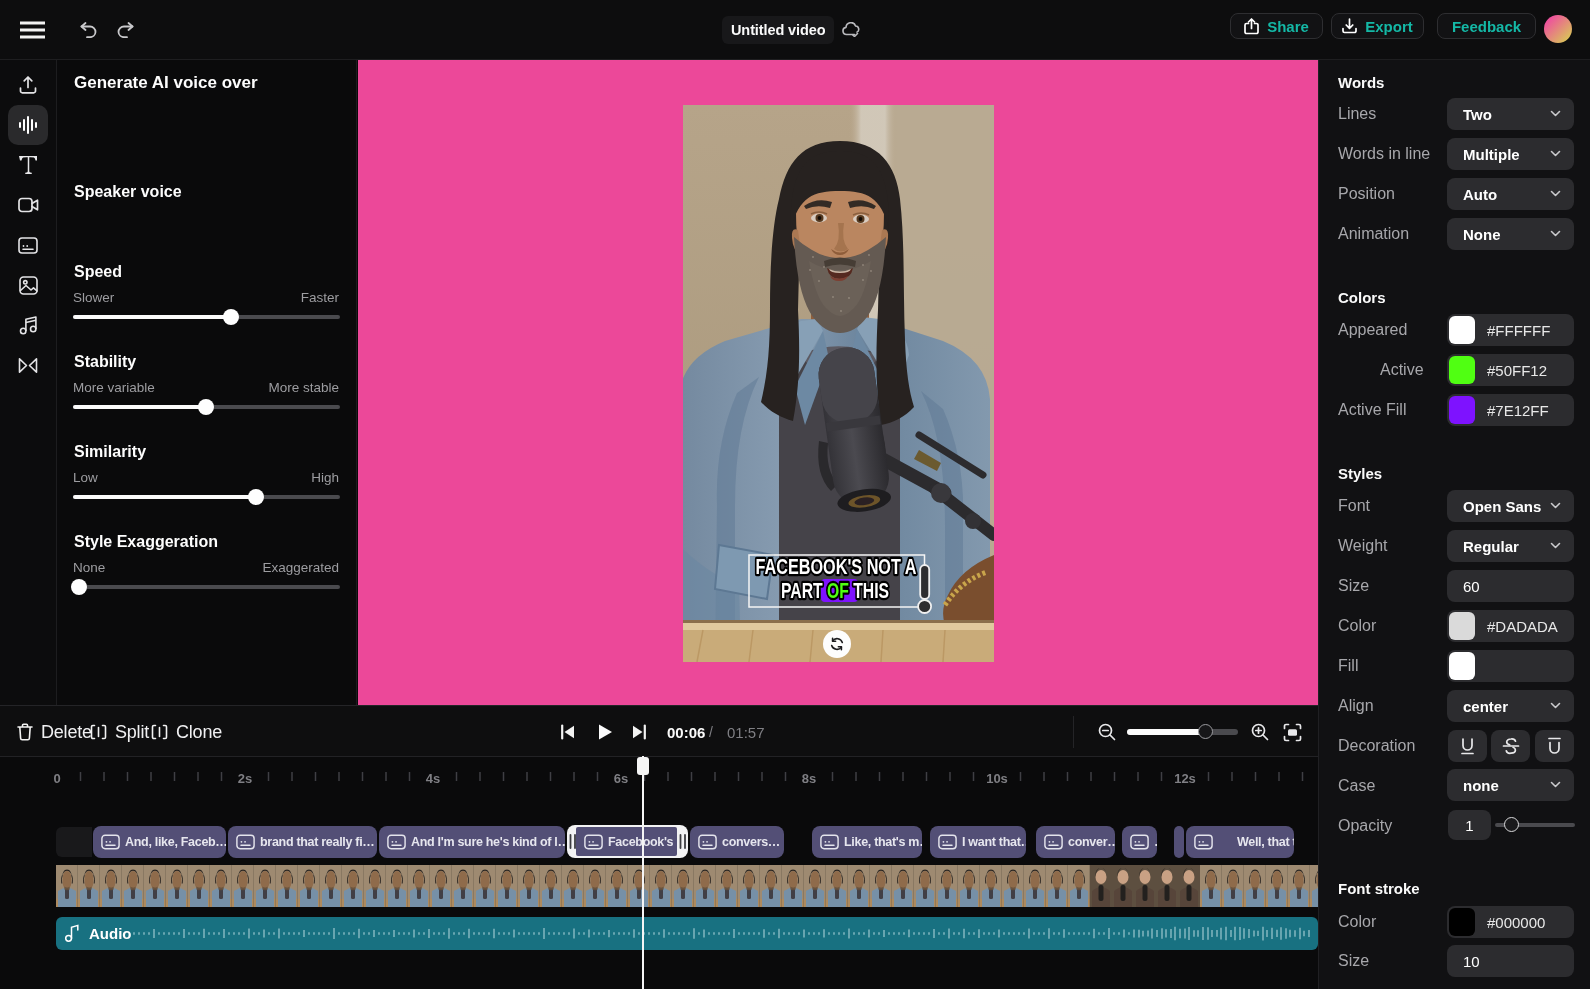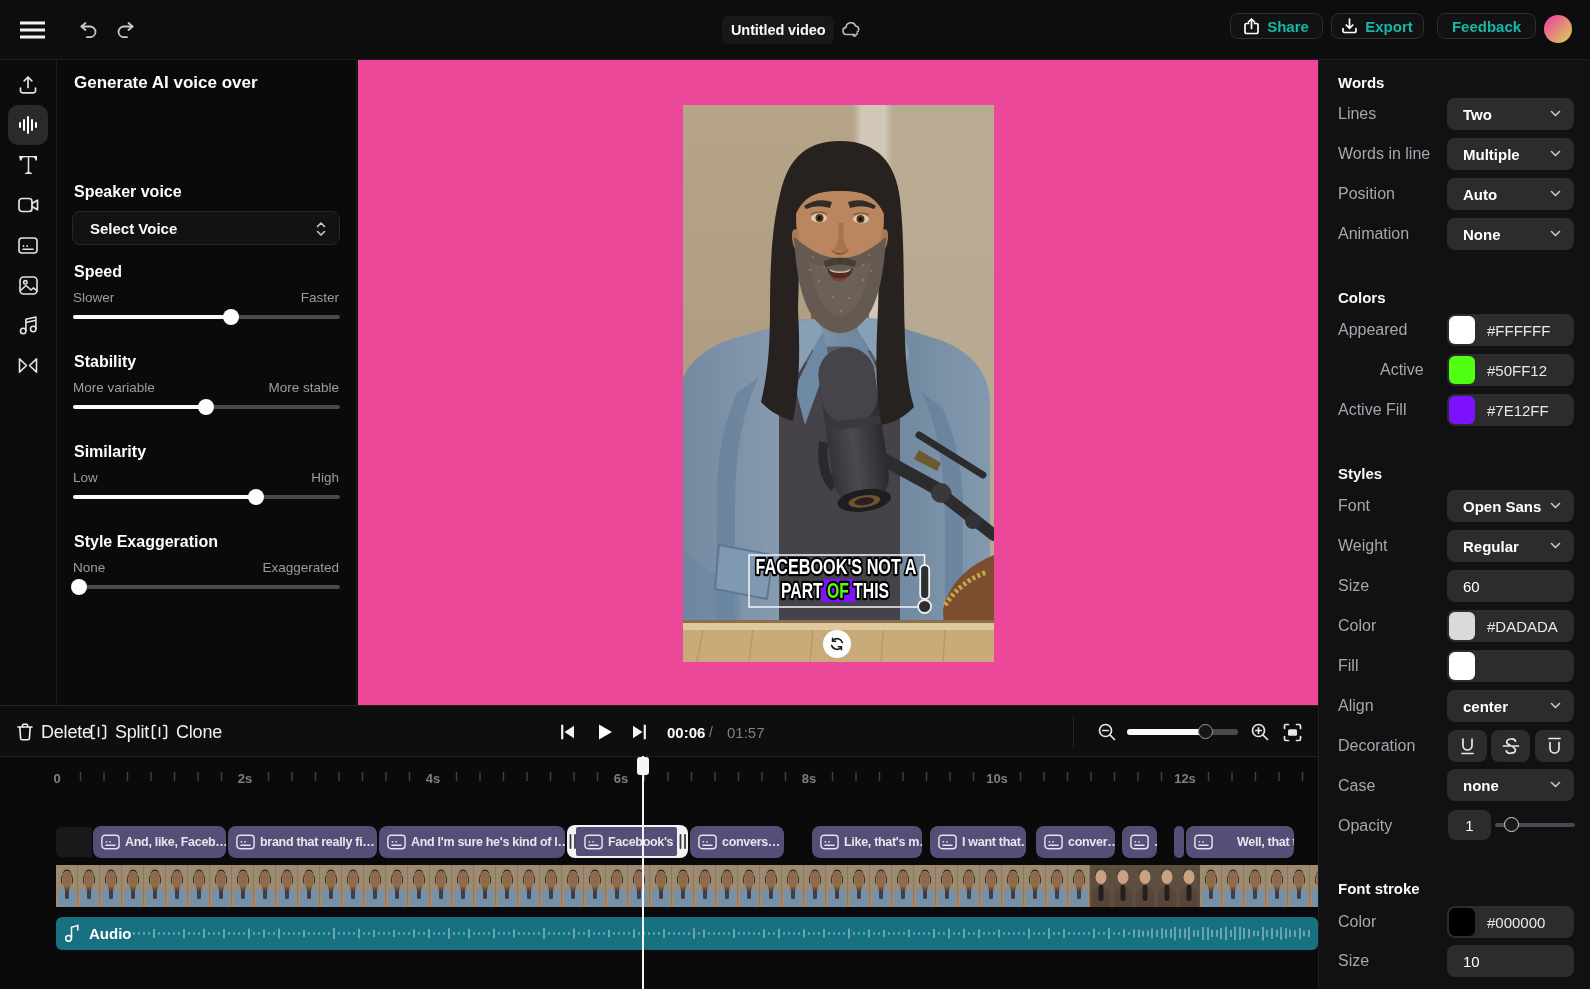--- a/index.html
+++ b/index.html
@@ -161,27 +161,20 @@
       <svg width="20" height="17" viewBox="0 0 20 17" fill="none" stroke="#e4e4e6" stroke-width="1.6" stroke-linejoin="round">
           <path d="M8.5 8.5 L1.5 1.8 V15.2 Z"></path>
           <path d="M11.5 8.5 L18.5 1.8 V15.2 Z"></path>
         </svg>
     </div>
   </div>
 
   <div id="lpanel" class="abs">
     <div class="lp h1" style="left:17px;top:13px;">Generate AI voice over</div>
     <div class="lp h2" style="left:17px;top:123px;">Speaker voice</div>
-    <div class="lp" style="left:15px;top:151px;width:268px;height:34px;border:1px solid #28282b;border-radius:8px;background:#121214;">
-      <span style="position:absolute;left:17px;top:8px;font-size:15px;font-weight:bold;color:#fafafa;">Select Voice</span>
-      <svg style="position:absolute;right:13px;top:9px;" width="10" height="16" viewBox="0 0 10 16" fill="none" stroke="#c9c9cc" stroke-width="1.6" stroke-linecap="round" stroke-linejoin="round">
-          <path d="M1.5 5.5 L5 2 L8.5 5.5"></path>
-          <path d="M1.5 10.5 L5 14 L8.5 10.5"></path>
-        </svg>
-    </div>
 
     <div class="lp h2" style="left:17px;top:203px;">Speed</div>
     <div class="lp sublab" style="left:16px;top:230px;">Slower</div>
     <div class="lp sublab" style="right:17px;top:230px;">Faster</div>
     <div class="track" style="top:255px;">
         <div class="fill" style="width:158px;"></div>
         <div class="thumb" style="left:150px;"></div>
       </div>
 
     <div class="lp h2" style="left:17px;top:293px;">Stability</div>

